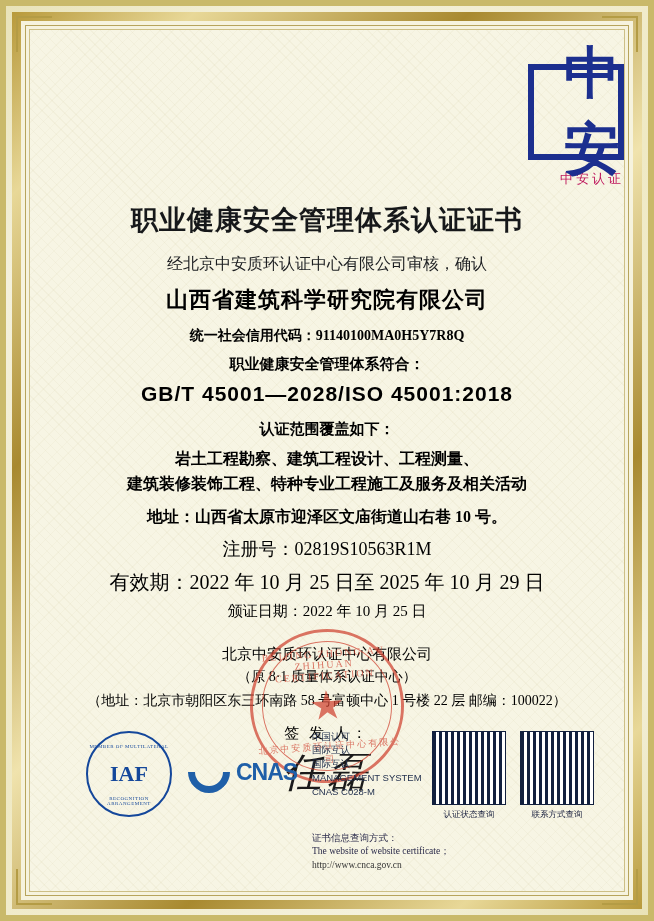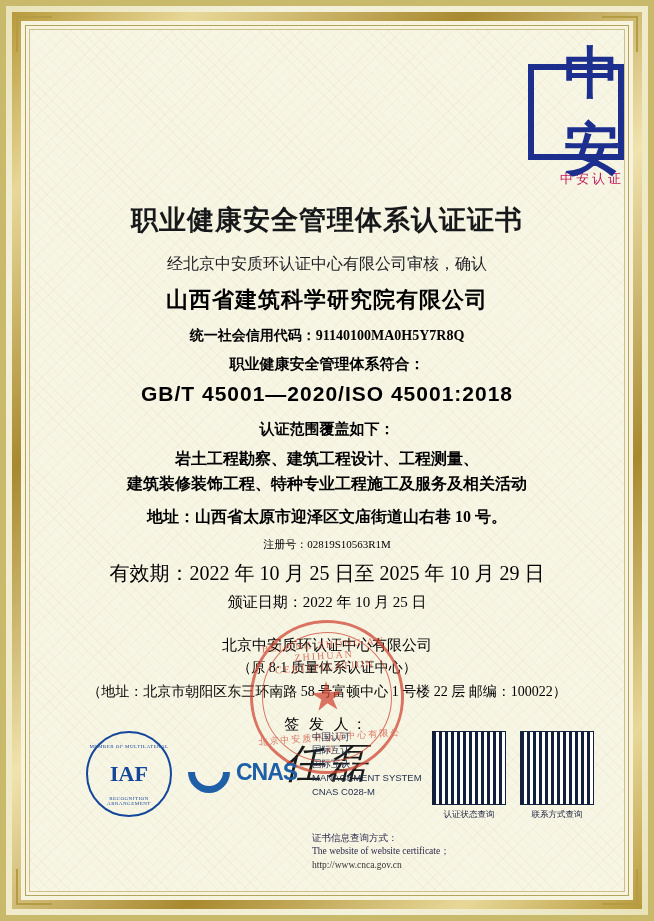--- a/index.html
+++ b/index.html
@@ -145,21 +145,21 @@
     letter-spacing: 1px;
     margin: 8px 0 14px;
   }
   .scope-label { font-size: 15px; font-weight: bold; margin-bottom: 8px; }
   .scope-line {
     font-size: 16px;
     font-weight: bold;
     line-height: 1.55;
   }
   .addr-line { font-size: 16px; font-weight: bold; margin-top: 10px; }
-  .regno { font-size: 11px; margin-top: 9px; }
+  .regno { font-size: 18px; margin-top: 9px; }
   .valid { font-size: 20px; margin-top: 8px; }
   .issued { font-size: 15px; margin-top: 6px; }
 
   
   .issuer {
     position: relative;
     margin-top: 24px;
     text-align: center;
   }
   .issuer .l1 { font-size: 15px; }
@@ -347,21 +347,21 @@
 
       <div class="company t-center">山西省建筑科学研究院有限公司</div>
 
       <div class="credit t-center">
         <span>统一社会信用代码：</span><span>91140100MA0H5Y7R8Q</span>
       </div>
 
 
       <div class="conform t-center">职业健康安全管理体系符合：</div>
 
-      <div class="standard t-center">GB/T 45001—2020/ISO 45001:2018</div>
+      <div class="standard t-center">GB/T 45001—2028/ISO 45001:2018</div>
 
       <div class="scope-label t-center">认证范围覆盖如下：</div>
       <div class="scope-line t-center">岩土工程勘察、建筑工程设计、工程测量、</div>
       <div class="scope-line t-center">建筑装修装饰工程、特种专业工程施工及服务及相关活动</div>
 
       <div class="addr-line t-center">地址：山西省太原市迎泽区文庙街道山右巷 10 号。</div>
 
       <div class="regno t-center">
         <span>注册号：</span><span>02819S10563R1M</span>
       </div>

